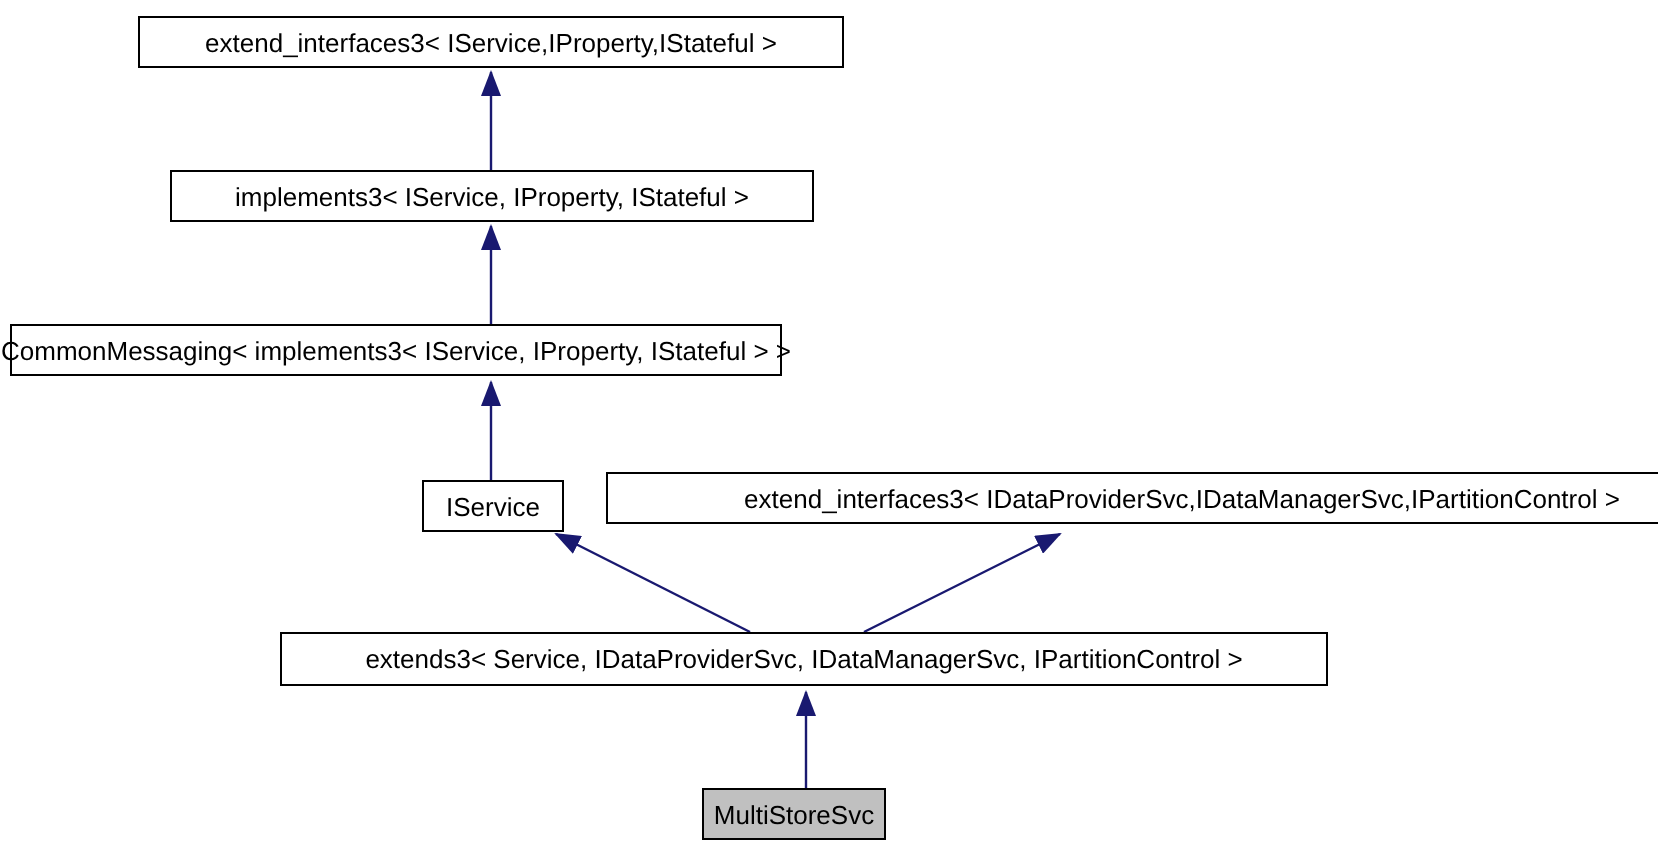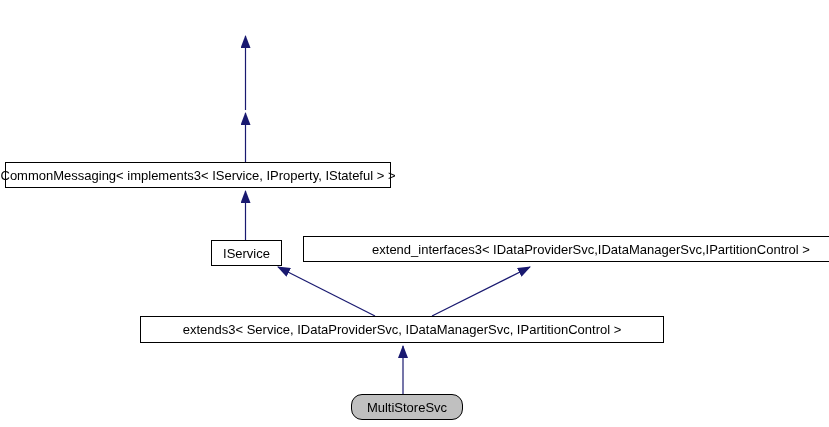--- a/index.html
+++ b/index.html
@@ -55,21 +55,21 @@
   .node.current {
     background: var(--node-highlight);
     cursor: default;
   }
   #n0 { left: 69px;  top: 8px;   width: 353px; height: 26px; }
   #n1 { left: 85px;  top: 85px;  width: 322px; height: 26px; }
   #n2 { left: 5px;   top: 162px; width: 386px; height: 26px; }
   #n3 { left: 211px; top: 240px; width: 71px;  height: 26px; }
   #n4 { left: 303px; top: 236px; width: 576px; height: 26px; }
   #n5 { left: 140px; top: 316px; width: 524px; height: 27px; }
-  #n6 { left: 351px; top: 394px; width: 112px; height: 26px; border-radius: 11px; }
+  #n6 { left: 351px; top: 394px; width: 92px; height: 26px; }
 </style>
 </head>
 <body>
 
 <div id="diagram">
 
   <svg id="edges" width="829" height="427" viewBox="0 0 829 427" xmlns="http://www.w3.org/2000/svg">
     <defs>
       <marker id="arrow" markerWidth="13" markerHeight="10" refX="12" refY="5" orient="auto" markerUnits="userSpaceOnUse">
         <path class="arrowhead" d="M0,0 L13,5 L0,10 z"></path>
@@ -82,21 +82,23 @@
 
     <line x1="245.5" y1="240" x2="245.5" y2="191" marker-end="url(#arrow)"></line>
 
     <line x1="375" y1="316" x2="278" y2="267" marker-end="url(#arrow)"></line>
 
     <line x1="432" y1="316" x2="530" y2="267" marker-end="url(#arrow)"></line>
 
     <line x1="403" y1="394" x2="403" y2="346" marker-end="url(#arrow)"></line>
   </svg>
 
+  <div class="node" id="n0">extend_interfaces3&lt; IService,IProperty,IStateful &gt;</div>
 
+  <div class="node" id="n1">implements3&lt; IService, IProperty, IStateful &gt;</div>
 
   <div class="node" id="n2">CommonMessaging&lt; implements3&lt; IService, IProperty, IStateful &gt; &gt;</div>
 
   <div class="node" id="n3">IService</div>
 
   <div class="node" id="n4">extend_interfaces3&lt; IDataProviderSvc,IDataManagerSvc,IPartitionControl &gt;</div>
 
   <div class="node" id="n5">extends3&lt; Service, IDataProviderSvc, IDataManagerSvc, IPartitionControl &gt;</div>
 
   <div class="node current" id="n6">MultiStoreSvc</div>

